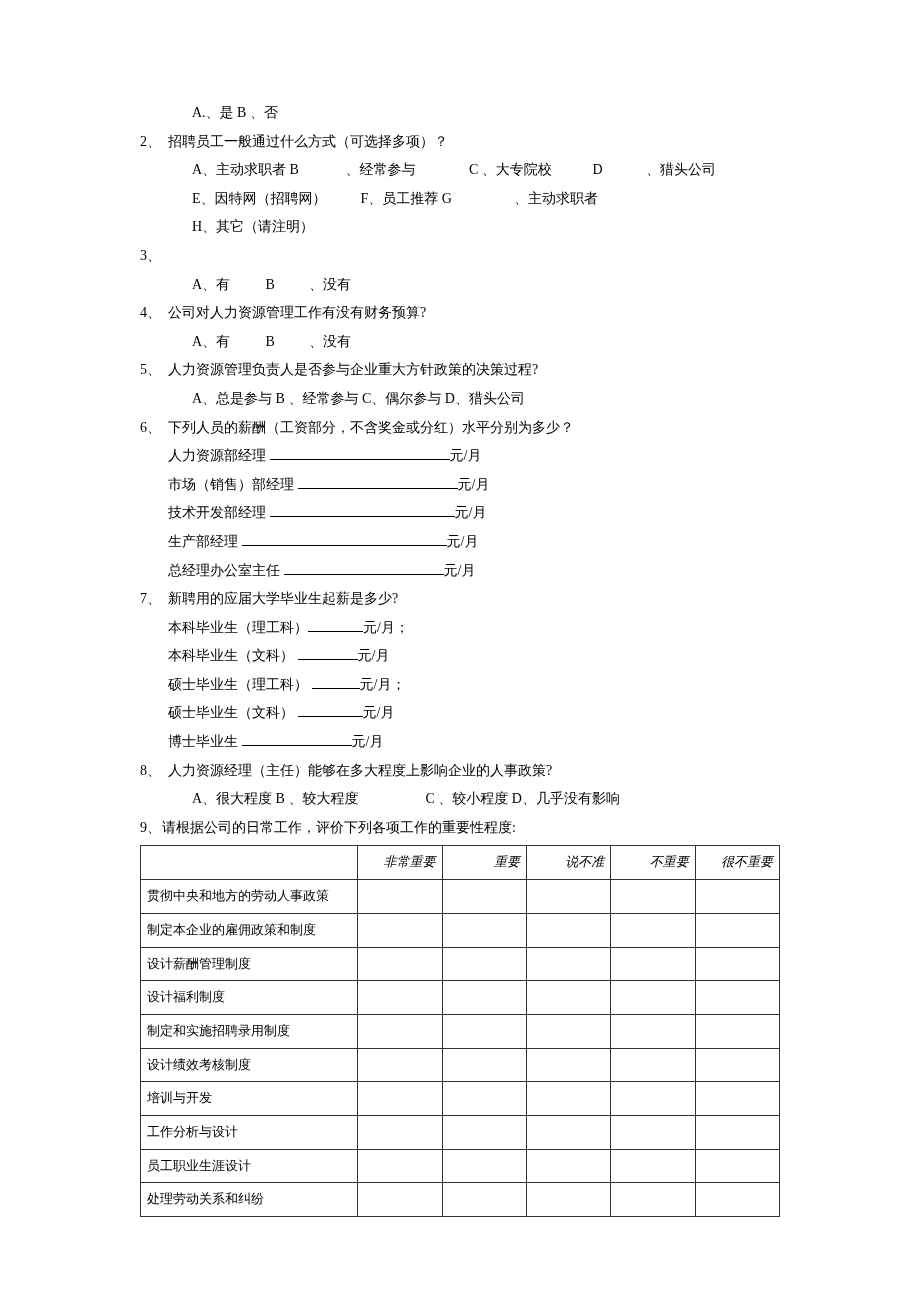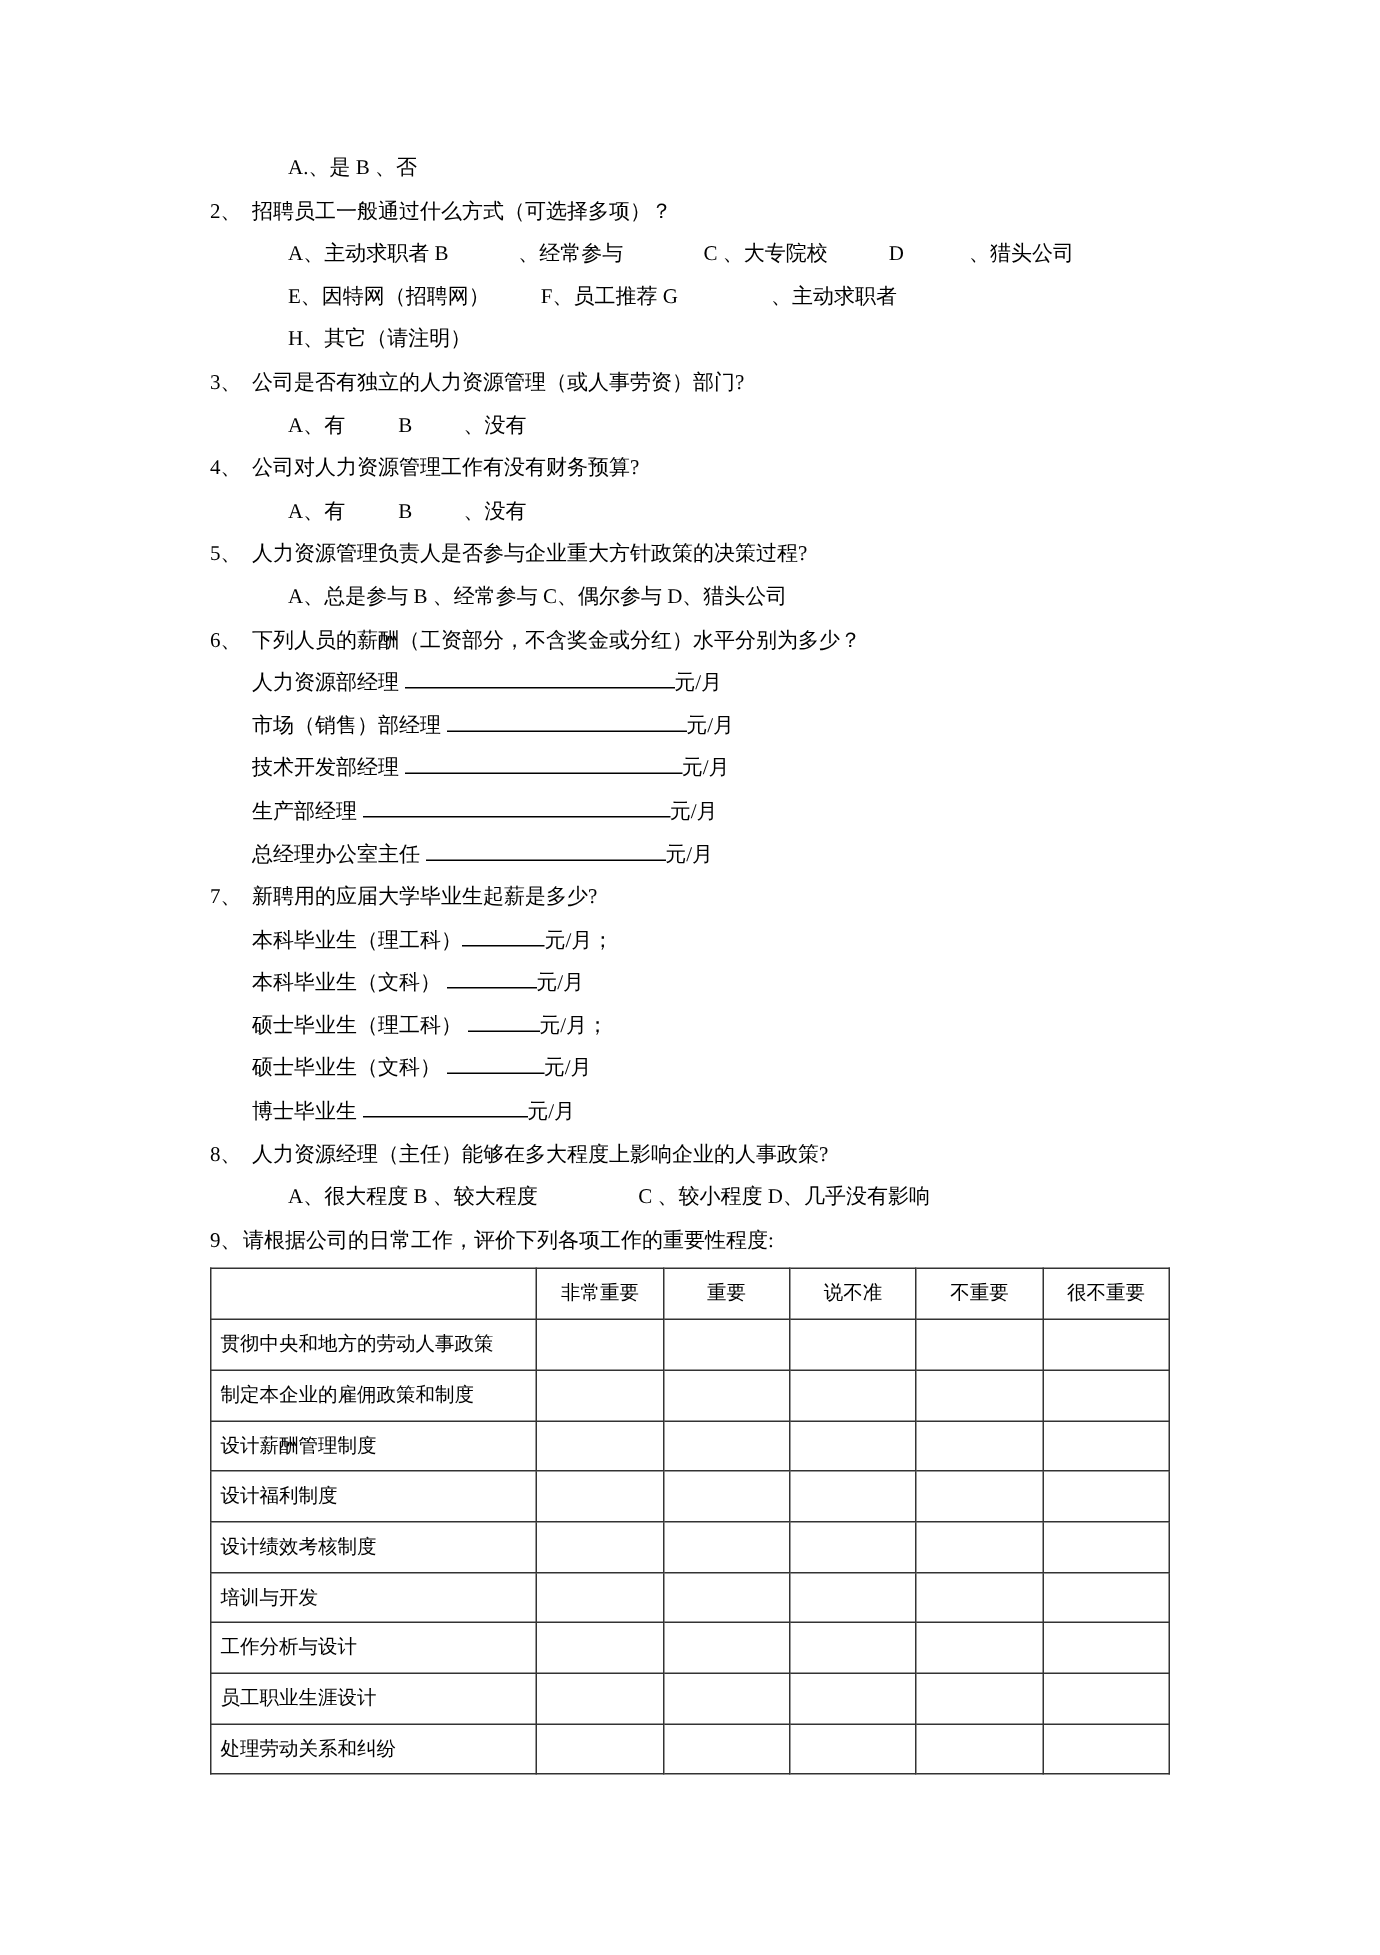--- a/index.html
+++ b/index.html
@@ -36,21 +36,21 @@
       margin-top: 4px;
       font-size: 13px;
     }
     td, th {
       border: 1px solid #333;
       padding: 4px 6px;
       text-align: left;
       font-weight: normal;
       vertical-align: middle;
     }
-    th { text-align: center; }
+    th { text-align: right; font-style: italic; }
     .col-cat { width: 34%; }
     .col-opt { width: 13.2%; }
     .blank-u {
       border-bottom: 1px solid #000;
       display: inline-block;
       min-width: 1px;
     }
     .sp { display: inline-block; }
   </style>
 </head>
@@ -71,21 +71,20 @@
 </div>
 <div class="opts-l1">
   <span class="sp" style="width:165px">E、因特网（招聘网）</span>
   <span class="sp" style="width:150px">F、员工推荐 G</span>
   <span class="sp">、主动求职者</span>
 </div>
 <div class="opts-l1">H、其它（请注明）</div>
 
 <div class="q-row">
   <span class="q-num">3、</span>
-  <span>公司是否有独立的人力资源管理（或人事劳资）部门?</span>
 </div>
 <div class="opts-l1">
   <span class="sp" style="width:70px">A、有</span>
   <span class="sp" style="width:40px">B</span>
   <span class="sp">、没有</span>
 </div>
 
 <div class="q-row">
   <span class="q-num">4、</span>
   <span>公司对人力资源管理工作有没有财务预算?</span>
@@ -194,20 +193,28 @@
       </tr>
       <tr>
         <td>设计福利制度</td>
         <td></td>
         <td></td>
         <td></td>
         <td></td>
         <td></td>
       </tr>
       <tr>
+        <td>制定和实施招聘录用制度</td>
+        <td></td>
+        <td></td>
+        <td></td>
+        <td></td>
+        <td></td>
+      </tr>
+      <tr>
         <td>设计绩效考核制度</td>
         <td></td>
         <td></td>
         <td></td>
         <td></td>
         <td></td>
       </tr>
       <tr>
         <td>培训与开发</td>
         <td></td>

